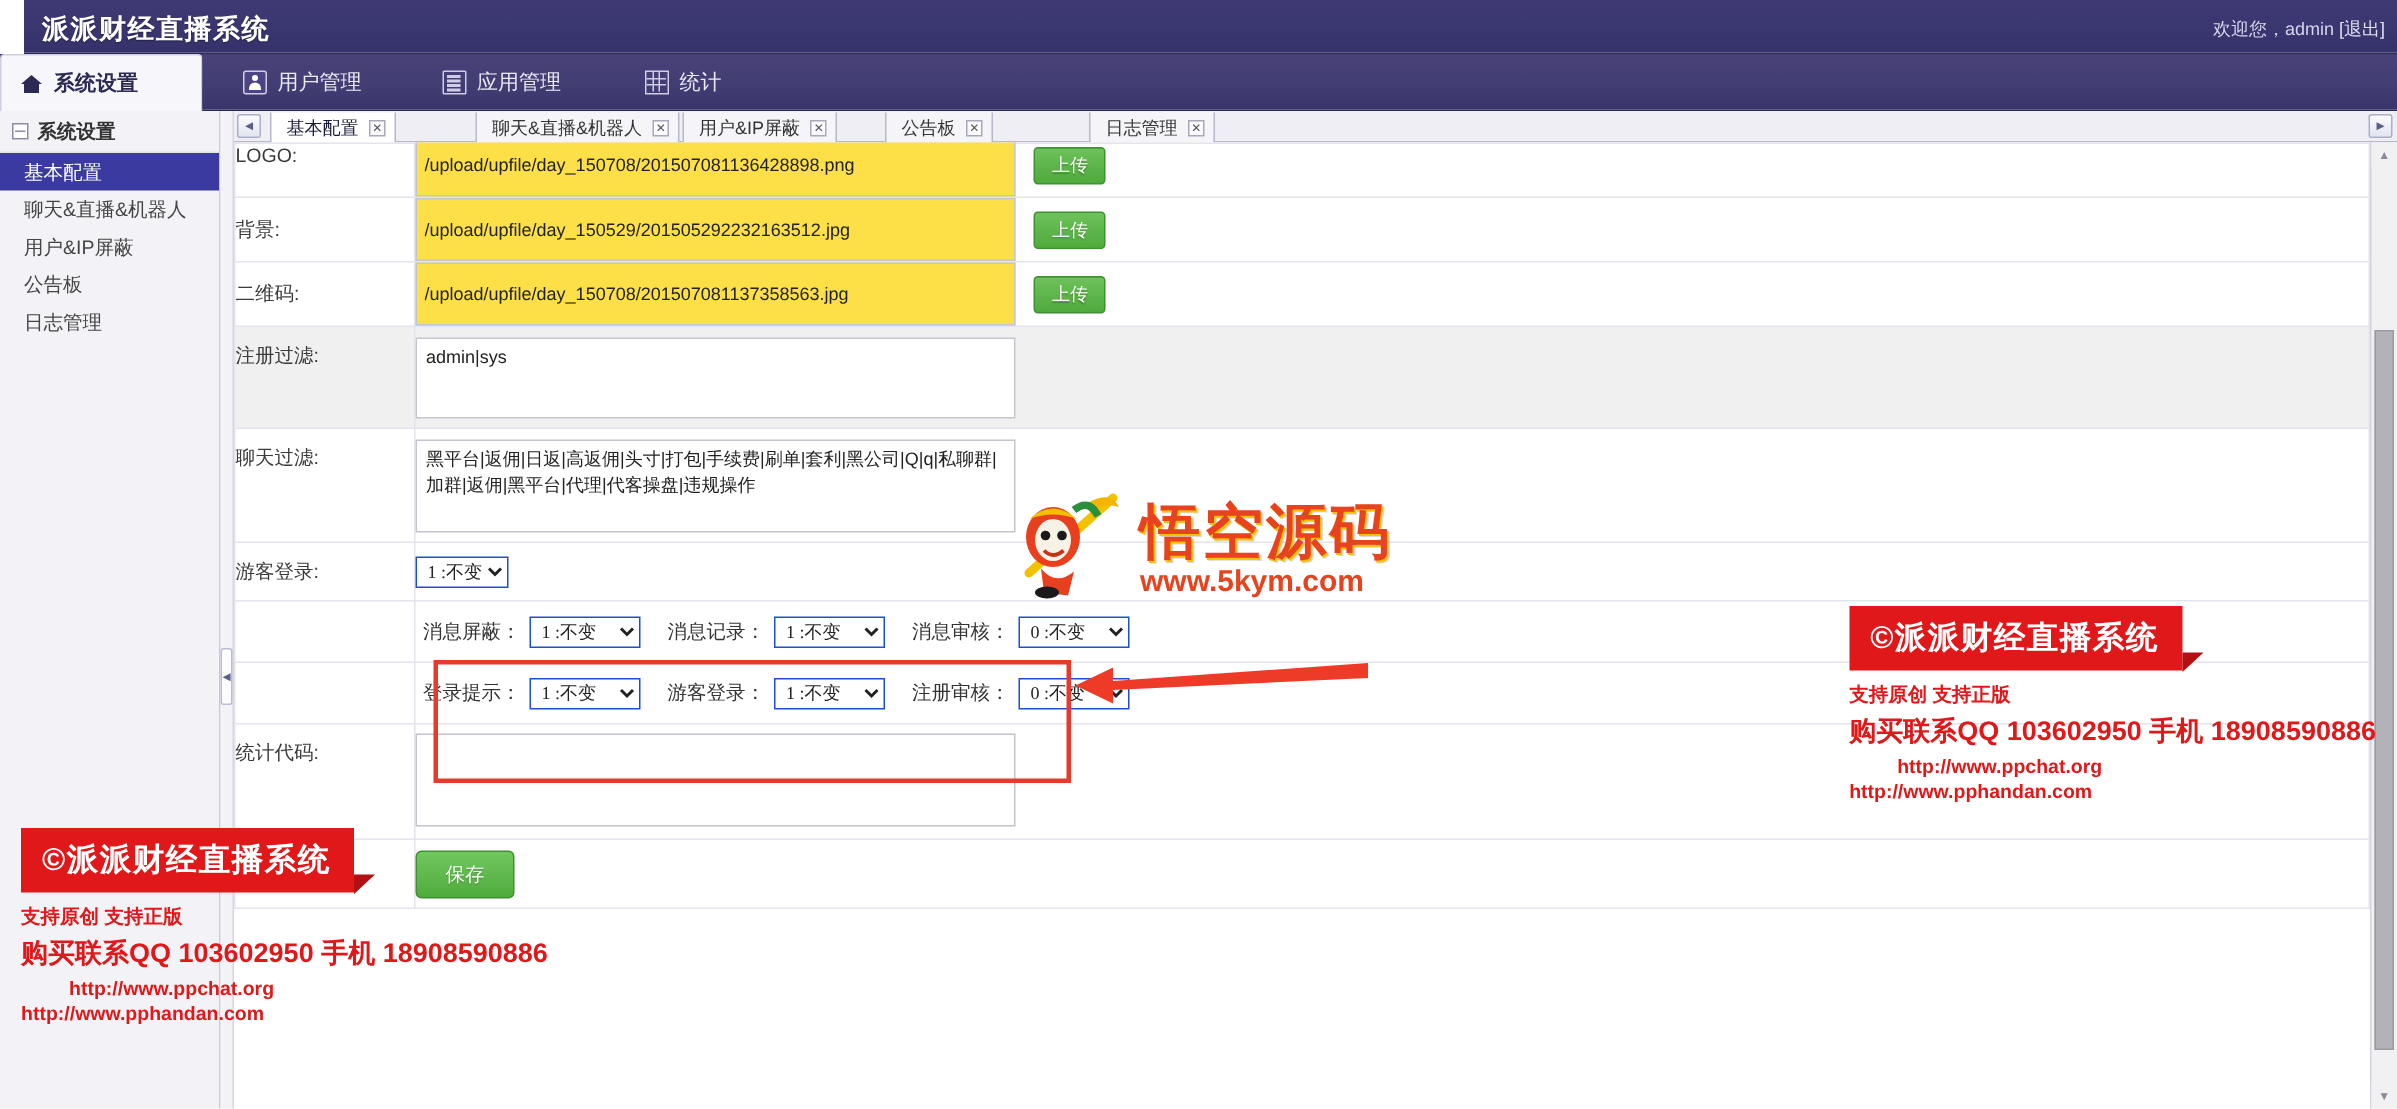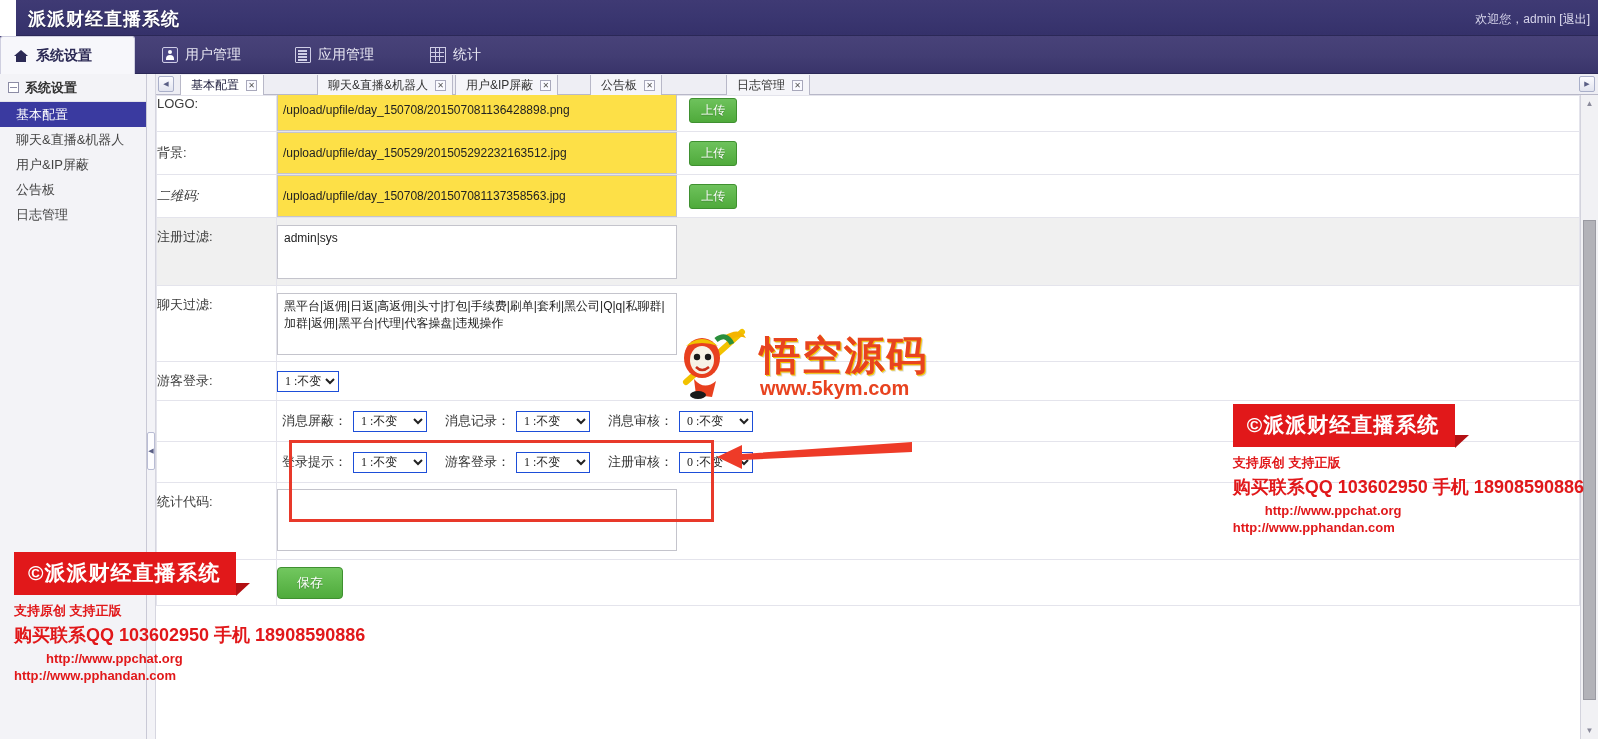--- a/index.html
+++ b/index.html
@@ -479,21 +479,21 @@
 
     <tr>
       <td class="lbl" style="height:42px;">背景:</td>
       <td class="fld" style="height:42px;">
         <input class="txt" type="text" value="/upload/upfile/day_150529/201505292232163512.jpg" style="">
         <span class="btn-upload">上传</span>
       </td>
     </tr>
 
     <tr>
-      <td class="lbl" style="height:43px;font-style:italic;">二维码:</td>
+      <td class="lbl" style="height:43px;">二维码:</td>
       <td class="fld" style="height:43px;">
         <input class="txt" type="text" value="/upload/upfile/day_150708/201507081137358563.jpg" style="">
         <span class="btn-upload">上传</span>
       </td>
     </tr>
 
     <tr class="grayrow">
       <td class="lbl" style="height:68px;vertical-align:top;padding-top:10px;">注册过滤:</td>
       <td class="fld" style="height:68px;vertical-align:top;padding-top:7px;">
         <textarea class="ta" rows="3" style="height: 54px;">admin|sys</textarea>

